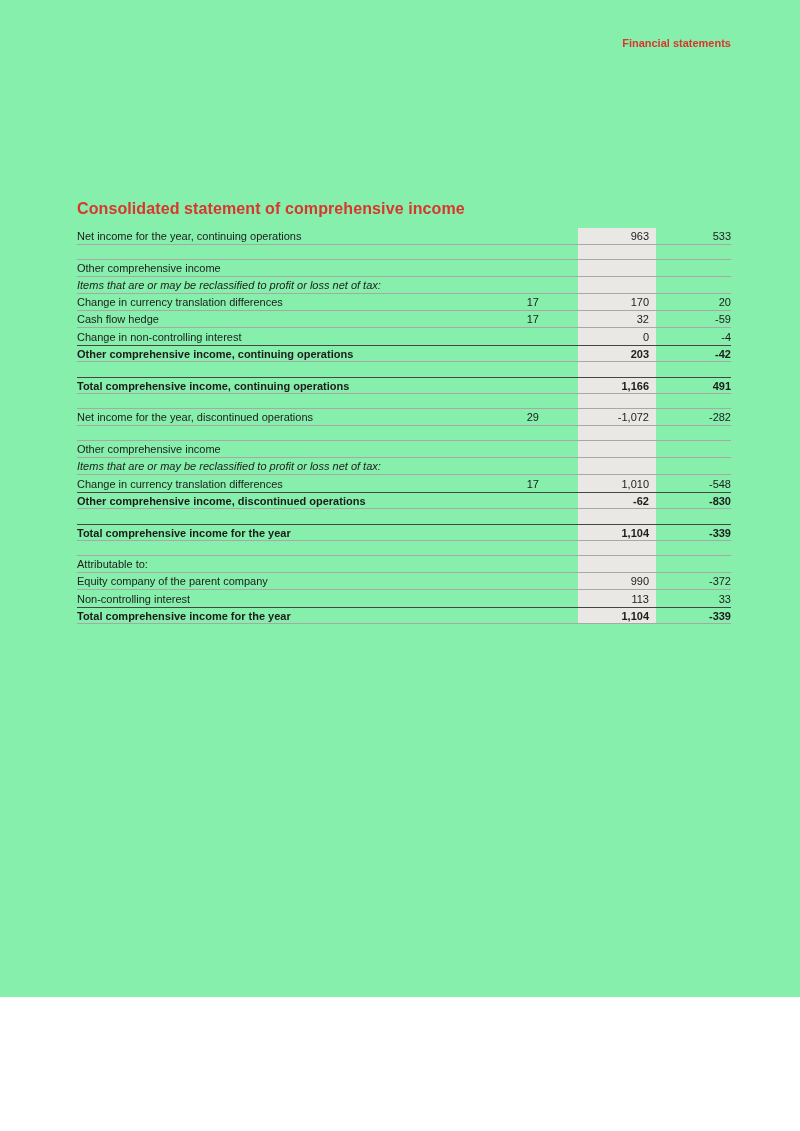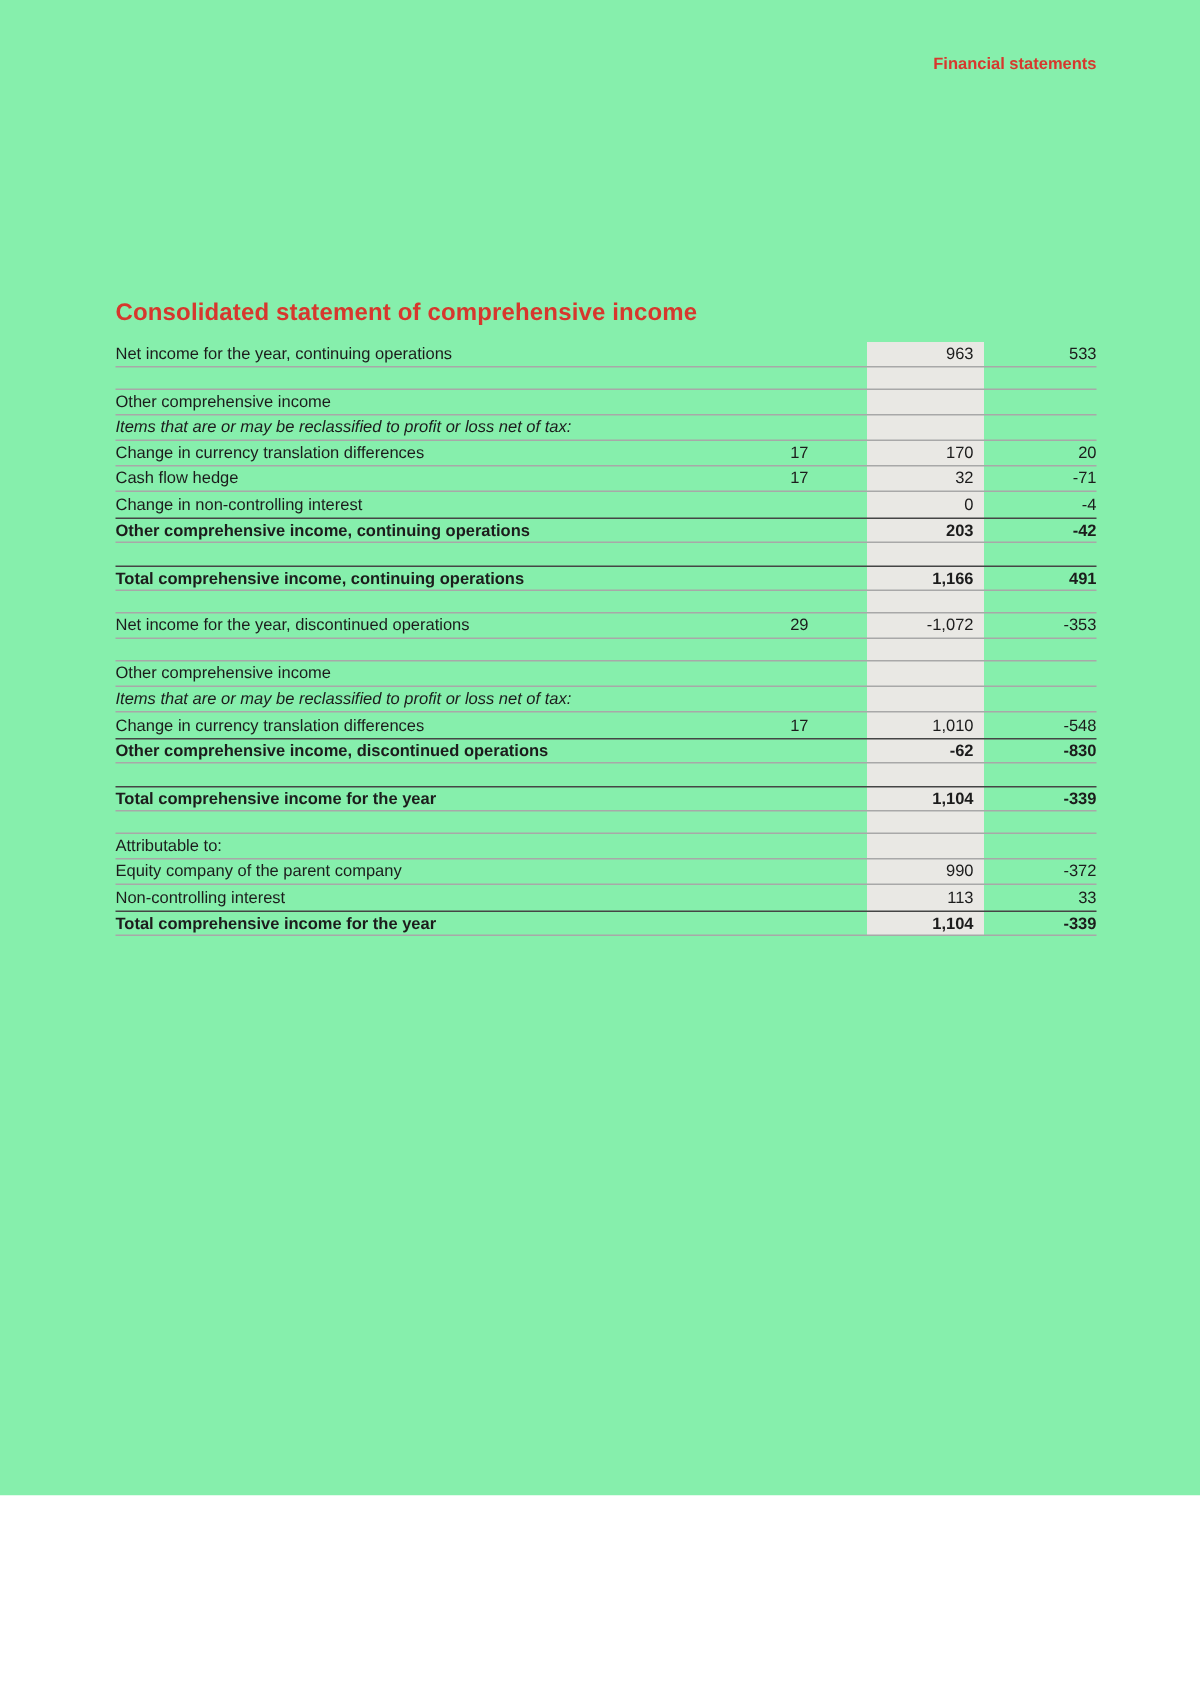--- a/index.html
+++ b/index.html
@@ -129,21 +129,21 @@
     <div class="cell-note">17</div>
     <div class="cell-gap"></div>
     <div class="cell-2016">170</div>
     <div class="cell-2015">20</div>
   </div>
         <div class="row data">
     <div class="cell-label">Cash flow hedge</div>
     <div class="cell-note">17</div>
     <div class="cell-gap"></div>
     <div class="cell-2016">32</div>
-    <div class="cell-2015">-71</div>
+    <div class="cell-2015">-59</div>
   </div>
         <div class="row data no-bottom">
     <div class="cell-label">Change in non-controlling interest</div>
     <div class="cell-note"></div>
     <div class="cell-gap"></div>
     <div class="cell-2016">0</div>
     <div class="cell-2015">-4</div>
   </div>
         <div class="row total">
     <div class="cell-label">Other comprehensive income, continuing operations</div>
@@ -171,21 +171,21 @@
     <div class="cell-note"></div>
     <div class="cell-gap"></div>
     <div class="cell-2016"></div>
     <div class="cell-2015"></div>
   </div>
         <div class="row data">
     <div class="cell-label">Net income for the year, discontinued operations</div>
     <div class="cell-note">29</div>
     <div class="cell-gap"></div>
     <div class="cell-2016">-1,072</div>
-    <div class="cell-2015">-353</div>
+    <div class="cell-2015">-282</div>
   </div>
         <div class="row spacer">
     <div class="cell-label"></div>
     <div class="cell-note"></div>
     <div class="cell-gap"></div>
     <div class="cell-2016"></div>
     <div class="cell-2015"></div>
   </div>
         <div class="row data">
     <div class="cell-label">Other comprehensive income</div>

